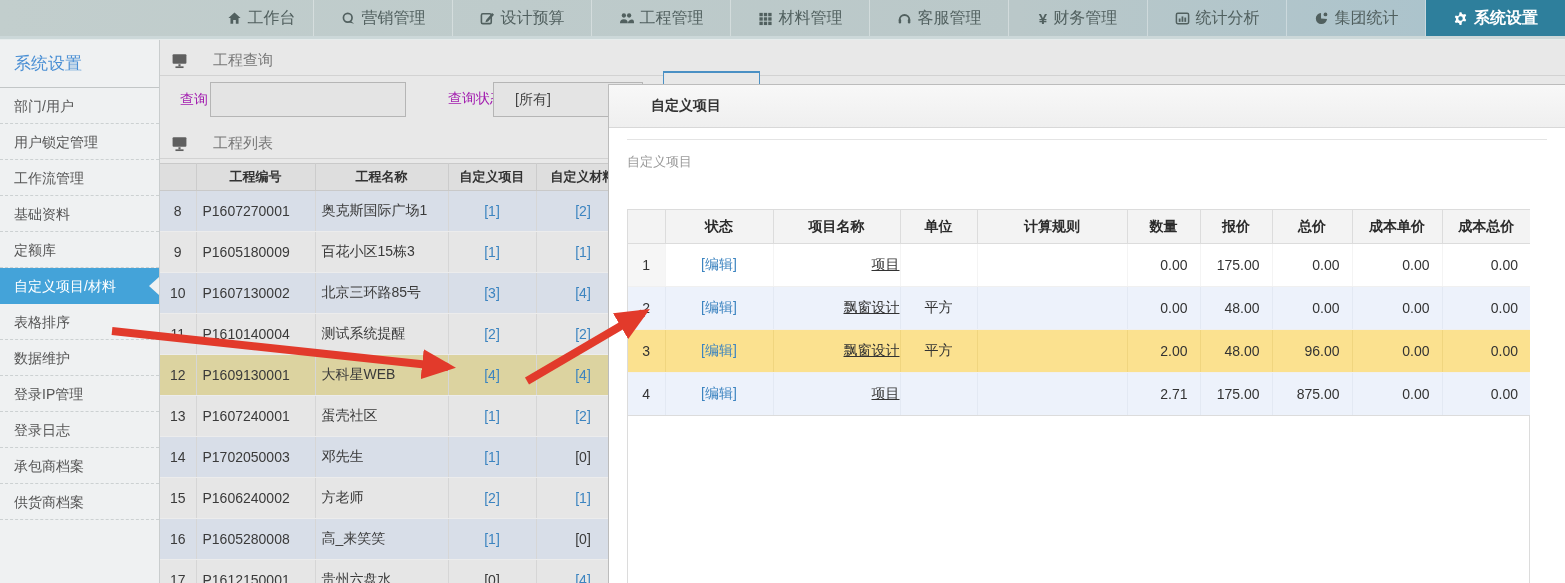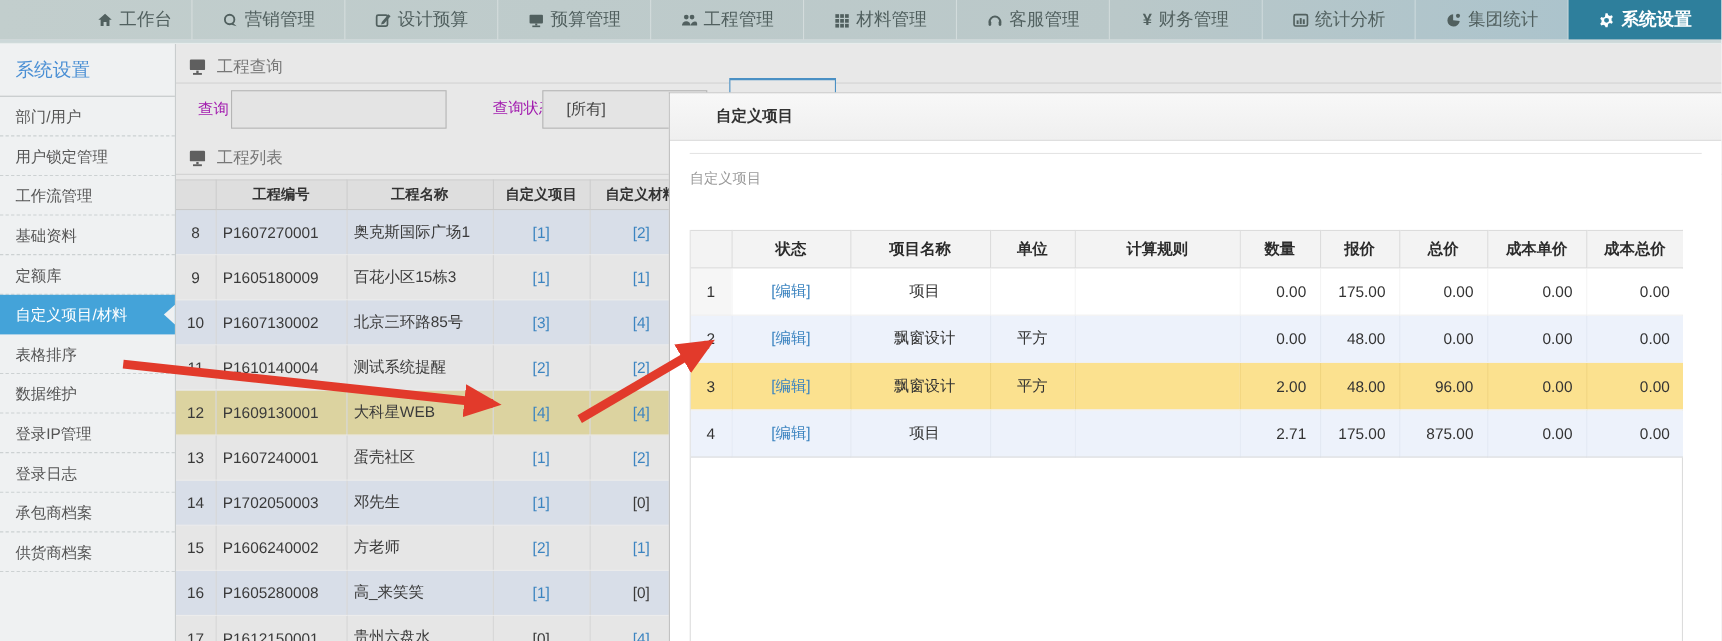--- a/index.html
+++ b/index.html
@@ -30,21 +30,21 @@
   .side-title{height:48px;line-height:48px;padding-left:14px;color:#4a8fd4;font-size:17px;
     border-bottom:1px solid #c2c6c7;}
   .side-item{position:relative;height:36px;line-height:36px;padding-left:14px;color:#555;
     font-size:14px;border-bottom:1px dashed #ccd1d2;cursor:pointer;}
   .side-item.active{background:var(--side-active);color:#fff;border-bottom:none;}
   .side-item.active::after{content:'';position:absolute;right:0;top:50%;transform:translateY(-50%);
     border-top:9px solid transparent;border-bottom:9px solid transparent;border-right:10px solid var(--side-bg);}
 
   
   .content{position:absolute;left:160px;top:40px;width:1405px;height:543px;background:var(--dim-bg);}
-  .sec-head{position:absolute;left:0;width:1405px;height:31px;display:flex;align-items:center;gap:8px;
+  .sec-head{position:absolute;left:0;width:1405px;height:31px;display:flex;align-items:center;gap:24px;
     padding-left:10px;color:#777;font-size:15px;border-bottom:1px solid #d2d2d2;}
   .sec-head .micon{color:#5f5f5f;display:flex;}
   .query-row{position:absolute;left:0;top:36px;width:1405px;height:48px;display:flex;align-items:center;}
   .q-label{color:#a21caf;font-size:14px;margin-left:20px;}
   .q-input{position:absolute;left:50px;top:6px;width:196px;height:35px;background:#e4e4e4;
     border:1px solid #b5b5b5;font-size:14px;padding:0 8px;color:#444;}
   .s-label{position:absolute;left:268px;top:14px;}
   .q-select{position:absolute;left:333px;top:6px;width:150px;height:35px;background:#e4e4e4;
     border:1px solid #b5b5b5;font-size:14px;color:#444;display:flex;align-items:center;padding-left:21px;cursor:pointer;}
   .sec2{top:88px;}
@@ -82,21 +82,21 @@
     border-right:1px solid #dcdcdc;height:34px;font-size:14px;color:#2b2b2b;}
   .m-table th:last-child{border-right:none;}
   .m-table td{height:43px;border-bottom:1px solid #f0f0f0;border-right:1px solid #f4f4f4;background:#fff;}
   .m-table td:last-child{border-right:none;}
   .m-table tr.alt td{background:#edf2fb;border-right-color:#e3e9f3;}
   .m-table tr.hl td{background:#fbe18f;border-right-color:#f0d57f;}
   .m-table td.num{text-align:center;background:#f6f6f6;}
   .m-table tr.alt td.num{background:#edf2fb;}
   .m-table tr.hl td.num{background:#fbe18f;}
   .m-table td.c{text-align:center;}
-  .m-table td.l{text-align:center;padding-left:8px;}
+  .m-table td.l{text-align:right;padding-left:8px;text-decoration:underline;}
   .m-table td.r{text-align:right;padding-right:12px;}
   .m-table tr:last-child td{border-bottom:1px solid #dcdcdc;}
 
   
   .anno{position:absolute;left:0;top:0;width:1565px;height:583px;pointer-events:none;z-index:50;}
 </style>
 </head>
 <body>
 
 <div id="app">
@@ -120,30 +120,20 @@
       <span>营销管理</span>
     </div>
     <div class="nav-item" style="width:139px">
       <span class="nicon">
           <svg width="15" height="15" viewBox="0 0 16 16">
             <rect x="1.5" y="3" width="10.5" height="10.5" rx="1.5" fill="none" stroke="currentColor" stroke-width="1.7"></rect>
             <path d="M6.5 9.5 L13 2.2 L15 4 L8.6 11.2 L5.8 12 Z" fill="currentColor"></path>
           </svg>
         </span>
       <span>设计预算</span>
-    </div>
-    <div class="nav-item" style="width:139px">
-      <span class="nicon">
-          <svg width="15" height="15" viewBox="0 0 16 16" fill="currentColor">
-            <rect x="1.5" y="2.5" width="13" height="8.5" rx="1"></rect>
-            <rect x="7" y="11" width="2" height="2"></rect>
-            <rect x="4.2" y="13" width="7.6" height="1.6"></rect>
-          </svg>
-        </span>
-      <span>预算管理</span>
     </div>
     <div class="nav-item" style="width:139px">
       <span class="nicon">
           <svg width="15" height="15" viewBox="0 0 16 16" fill="currentColor">
             <circle cx="5.2" cy="4.8" r="2.3"></circle>
             <circle cx="10.8" cy="4.8" r="2.3"></circle>
             <path d="M1 13 a4.2 4.2 0 0 1 8.4 0 Z"></path>
             <path d="M9.4 13 a4.2 4.2 0 0 1 5.6-3.6 a4.2 4.2 0 0 1 0.9 3.6 Z"></path>
           </svg>
         </span>

